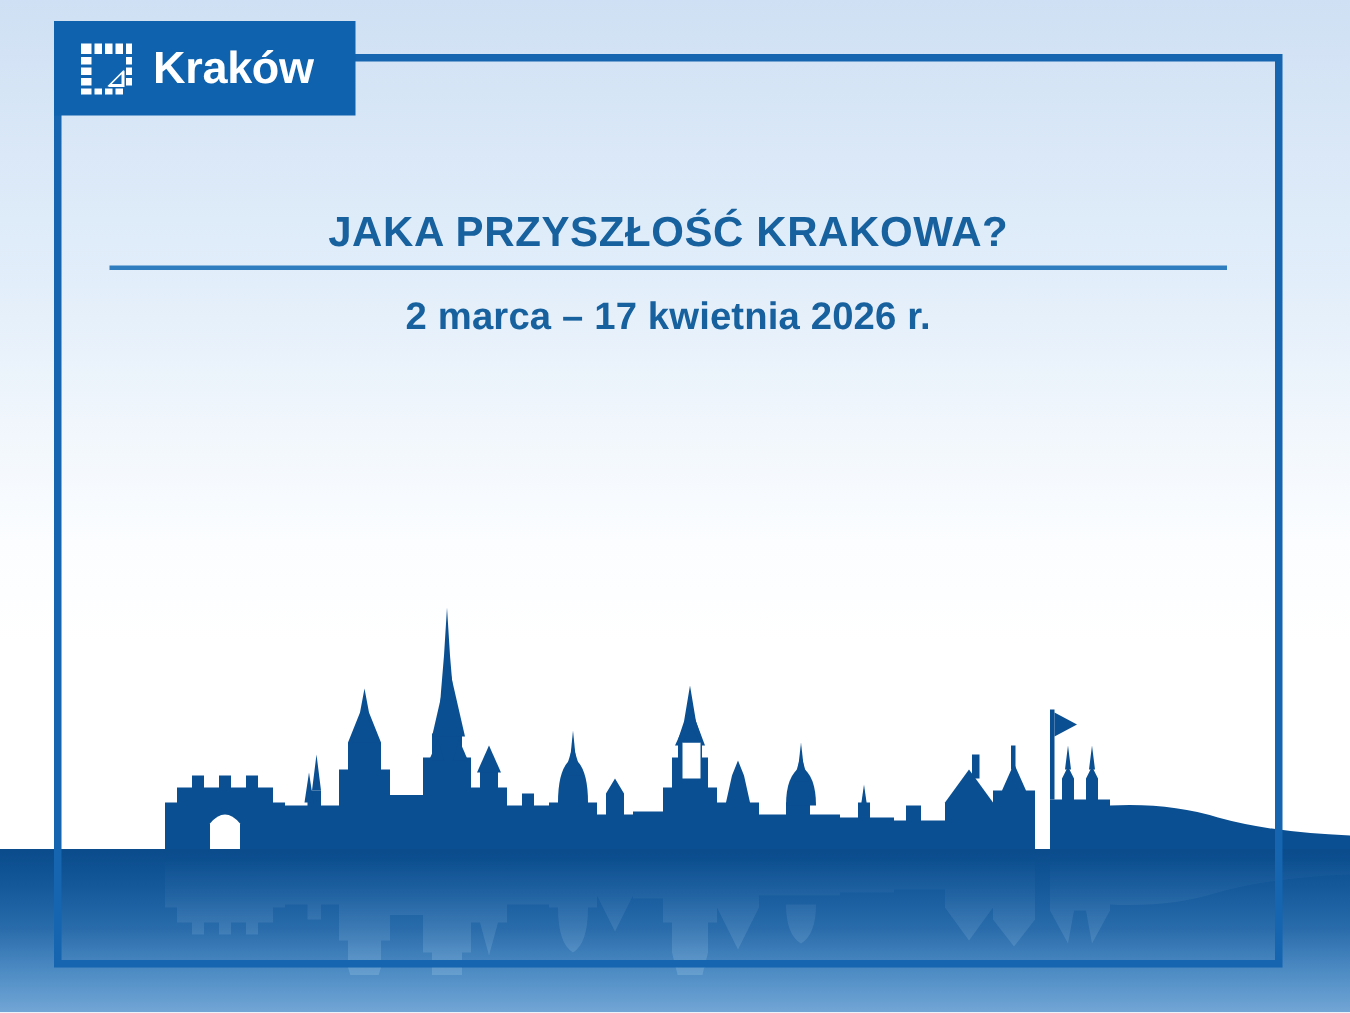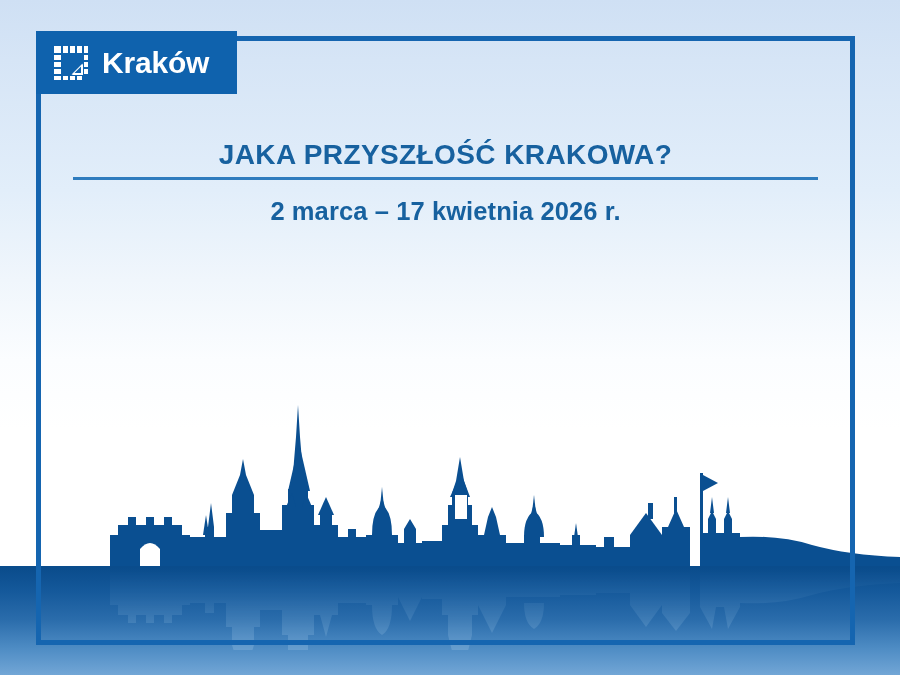--- a/index.html
+++ b/index.html
@@ -96,21 +96,21 @@
     height: 609px;
     border: 5px solid #1565b0;
     box-sizing: border-box;
     pointer-events: none;
   }
 
   
   .logo-box {
     position: absolute;
     left: 36px;
-    top: 31px;
+    top: 14px;
     width: 201px;
     height: 63px;
     background: #0f62ad;
     display: flex;
     align-items: center;
     padding-left: 17px;
     box-sizing: border-box;
   }
   .logo-mark {
     width: 36px;

